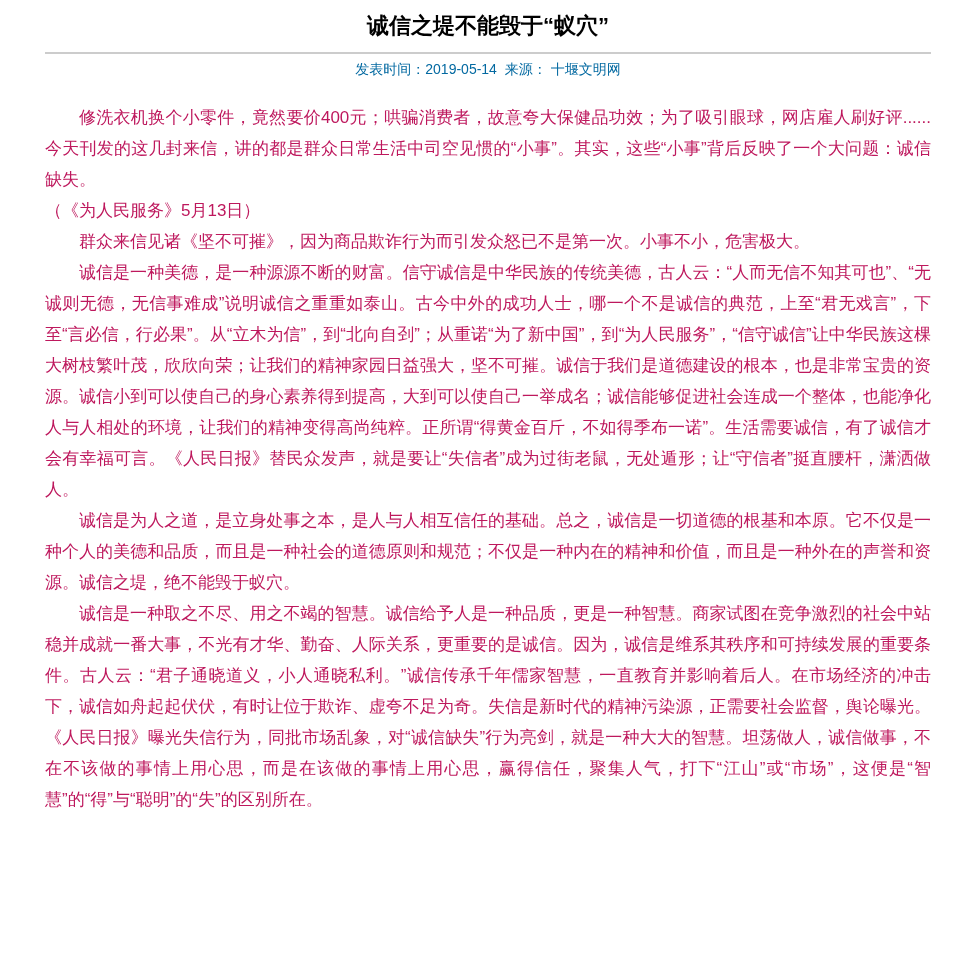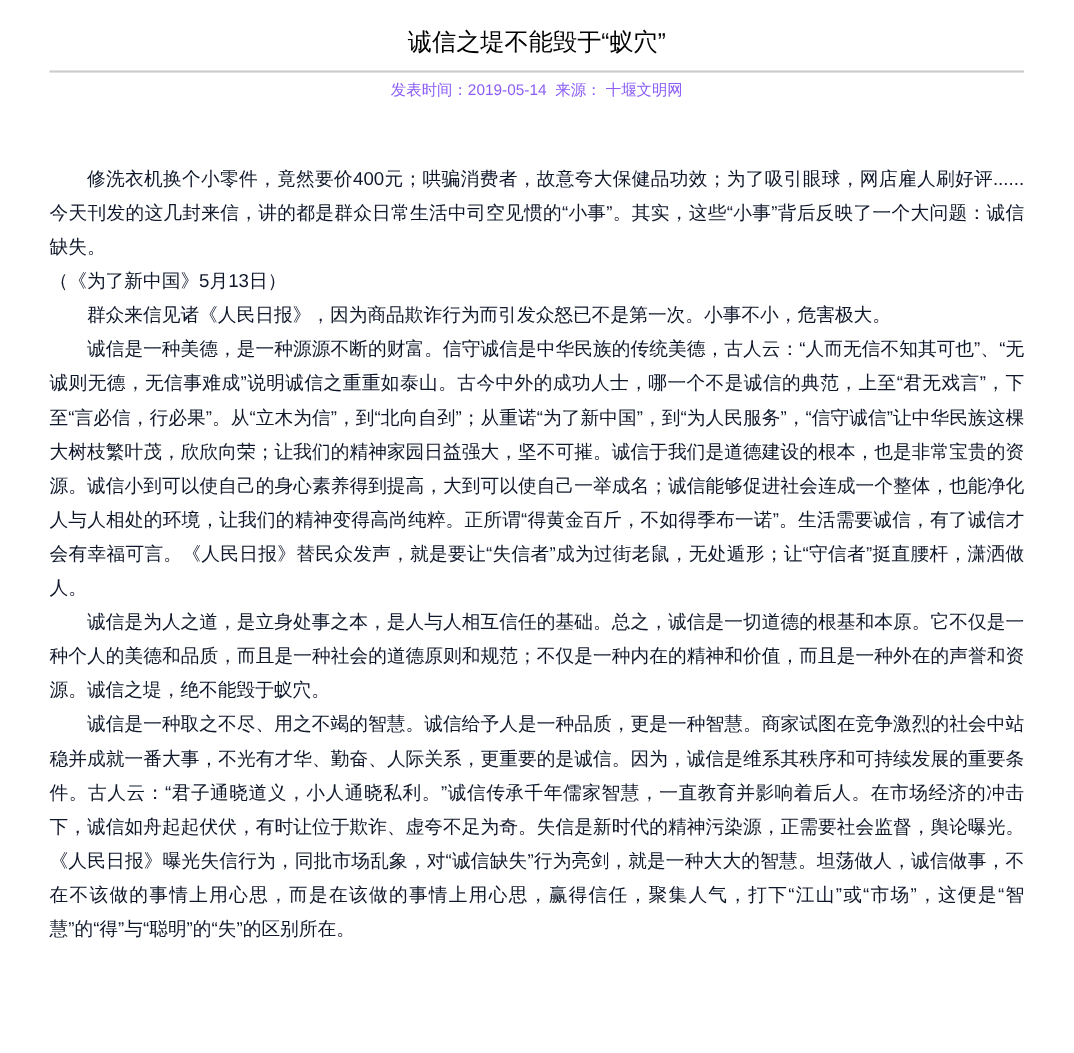--- a/index.html
+++ b/index.html
@@ -14,42 +14,42 @@
     background: #ffffff;
     padding: 6px 10px 10px 10px;
   }
   .article {
     width: 100%;
     padding: 0 35px;
   }
   .article-title {
     text-align: center;
     font-size: 22px;
-    font-weight: normal;
+    font-weight: bold;
     color: #000000;
     line-height: 32px;
-    margin-top: 16px;
+    margin-top: 4px;
   }
   .divider {
     border: none;
     border-top: 2px solid #cccccc;
     margin: 10px 0 0 0;
   }
   .meta-line {
     text-align: center;
     font-size: 14px;
-    color: #8b5cf6;
+    color: #0369a1;
     line-height: 26px;
     margin-top: 2px;
   }
   .meta-line span { margin: 0 2px; }
   .article-body {
-    margin-top: 53px;
+    margin-top: 20px;
     font-size: 17px;
-    color: #0f172a;
+    color: #be185d;
     line-height: 31px;
     text-align: justify;
   }
   .article-body p { margin: 0; }
   .article-body p.indent { text-indent: 2em; }
 </style>
 </head>
 <body>
 
 <div class="page">
@@ -59,22 +59,22 @@
 
     <hr class="divider">
 
     <div class="meta-line">
       <span>发表时间：2019-05-14</span>
       <span>来源： 十堰文明网</span>
     </div>
 
     <div class="article-body">
       <p class="indent">修洗衣机换个小零件，竟然要价400元；哄骗消费者，故意夸大保健品功效；为了吸引眼球，网店雇人刷好评......今天刊发的这几封来信，讲的都是群众日常生活中司空见惯的“小事”。其实，这些“小事”背后反映了一个大问题：诚信缺失。</p>
-      <p>（《为了新中国》5月13日）</p>
-      <p class="indent">群众来信见诸《人民日报》，因为商品欺诈行为而引发众怒已不是第一次。小事不小，危害极大。</p>
+      <p>（《为人民服务》5月13日）</p>
+      <p class="indent">群众来信见诸《坚不可摧》，因为商品欺诈行为而引发众怒已不是第一次。小事不小，危害极大。</p>
       <p class="indent">诚信是一种美德，是一种源源不断的财富。信守诚信是中华民族的传统美德，古人云：“人而无信不知其可也”、“无诚则无德，无信事难成”说明诚信之重重如泰山。古今中外的成功人士，哪一个不是诚信的典范，上至“君无戏言”，下至“言必信，行必果”。从“立木为信”，到“北向自刭”；从重诺“为了新中国”，到“为人民服务”，“信守诚信”让中华民族这棵大树枝繁叶茂，欣欣向荣；让我们的精神家园日益强大，坚不可摧。诚信于我们是道德建设的根本，也是非常宝贵的资源。诚信小到可以使自己的身心素养得到提高，大到可以使自己一举成名；诚信能够促进社会连成一个整体，也能净化人与人相处的环境，让我们的精神变得高尚纯粹。正所谓“得黄金百斤，不如得季布一诺”。生活需要诚信，有了诚信才会有幸福可言。《人民日报》替民众发声，就是要让“失信者”成为过街老鼠，无处遁形；让“守信者”挺直腰杆，潇洒做人。</p>
       <p class="indent">诚信是为人之道，是立身处事之本，是人与人相互信任的基础。总之，诚信是一切道德的根基和本原。它不仅是一种个人的美德和品质，而且是一种社会的道德原则和规范；不仅是一种内在的精神和价值，而且是一种外在的声誉和资源。诚信之堤，绝不能毁于蚁穴。</p>
       <p class="indent">诚信是一种取之不尽、用之不竭的智慧。诚信给予人是一种品质，更是一种智慧。商家试图在竞争激烈的社会中站稳并成就一番大事，不光有才华、勤奋、人际关系，更重要的是诚信。因为，诚信是维系其秩序和可持续发展的重要条件。古人云：“君子通晓道义，小人通晓私利。”诚信传承千年儒家智慧，一直教育并影响着后人。在市场经济的冲击下，诚信如舟起起伏伏，有时让位于欺诈、虚夸不足为奇。失信是新时代的精神污染源，正需要社会监督，舆论曝光。《人民日报》曝光失信行为，同批市场乱象，对“诚信缺失”行为亮剑，就是一种大大的智慧。坦荡做人，诚信做事，不在不该做的事情上用心思，而是在该做的事情上用心思，赢得信任，聚集人气，打下“江山”或“市场”，这便是“智慧”的“得”与“聪明”的“失”的区别所在。</p>
 
     </div>
 
   </div>
 
 </div>
 

